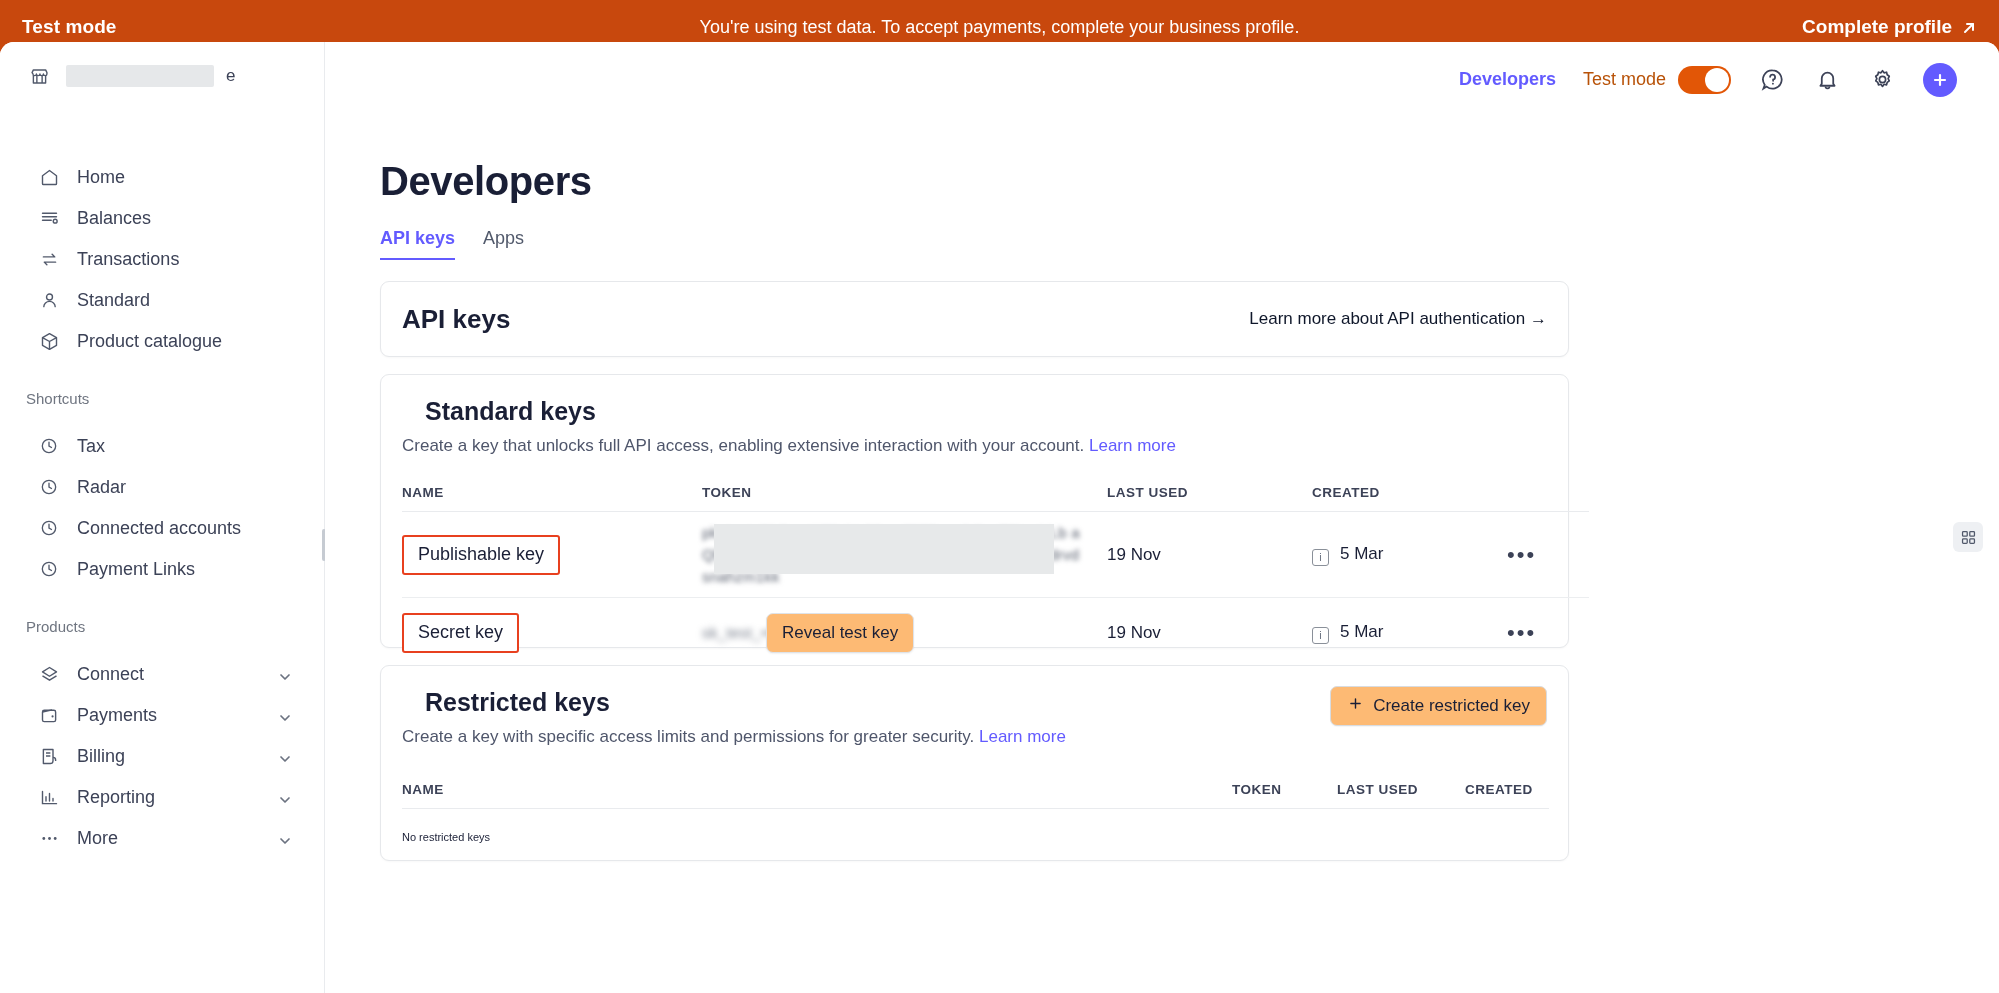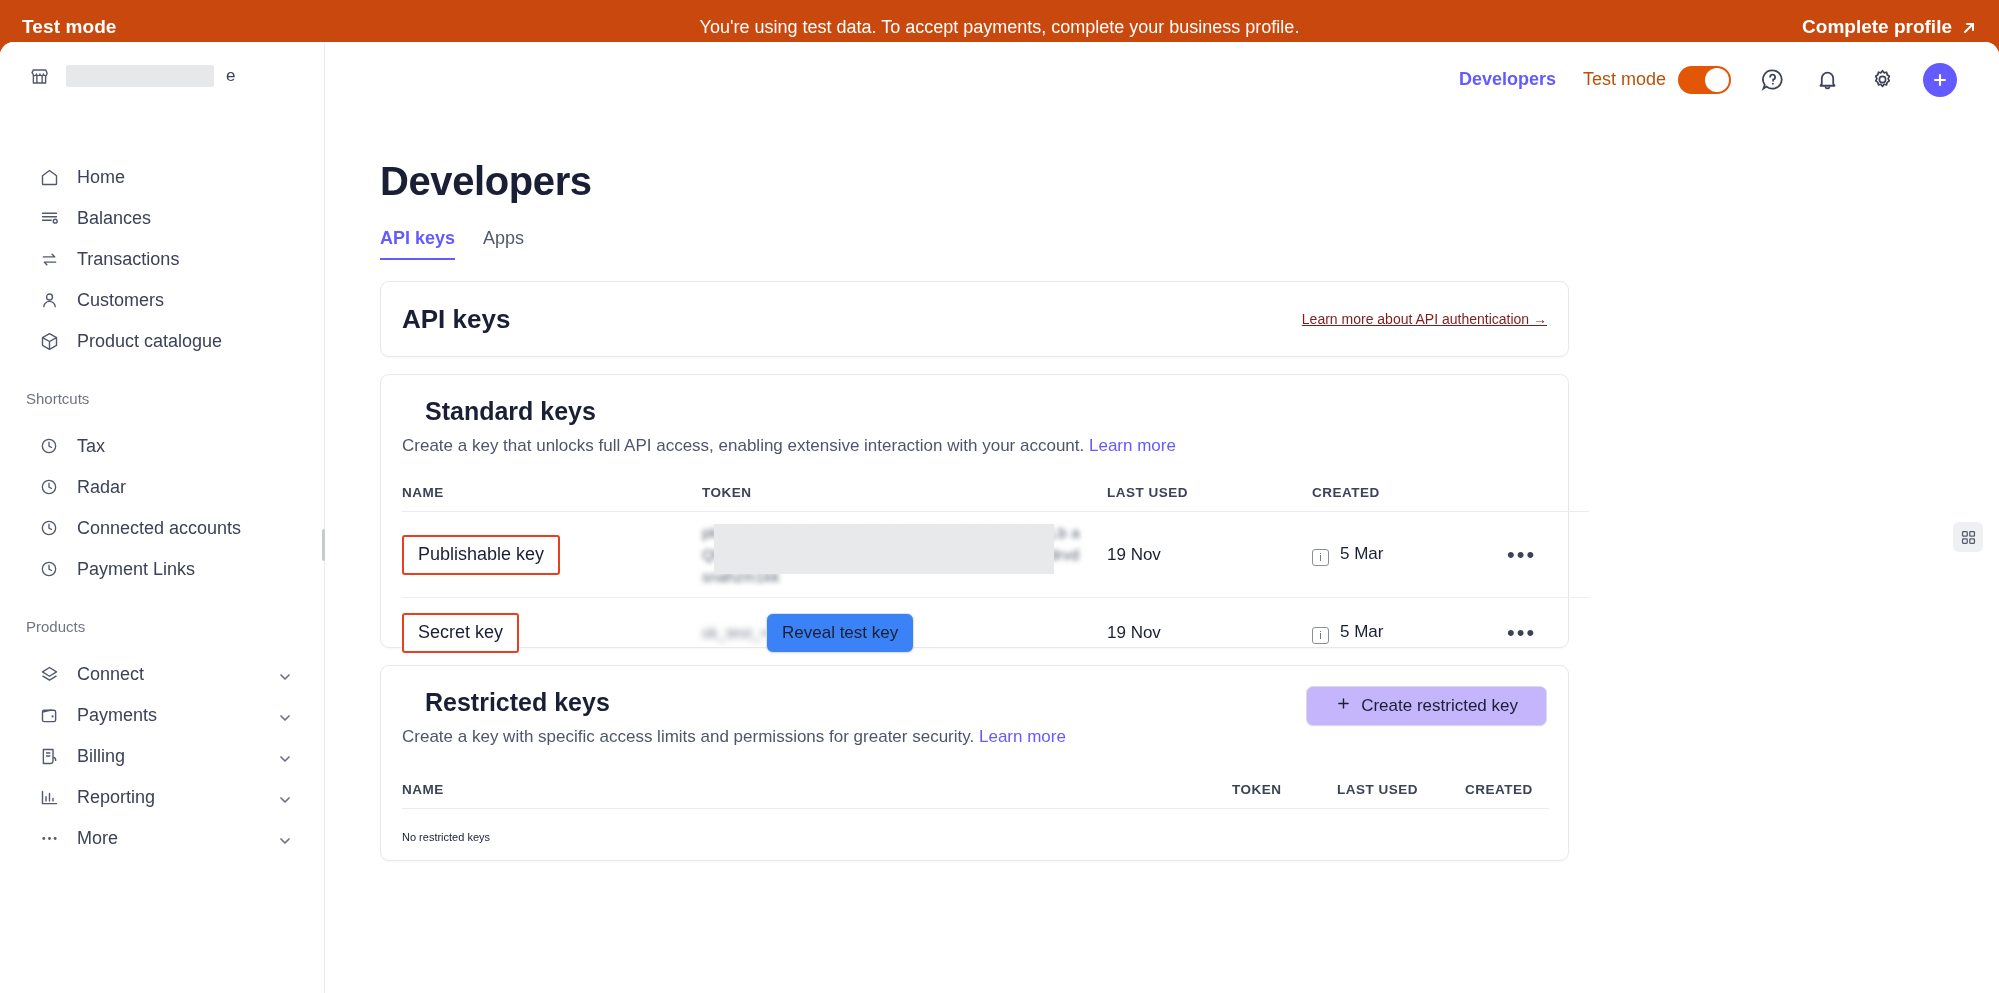--- a/index.html
+++ b/index.html
@@ -155,32 +155,32 @@
   }
   #card-apikeys { top: 164px; height: 76px; }
   #card-standard { top: 257px; height: 274px; }
   #card-restricted { top: 548px; height: 196px; }
 
   .card-head {
     display: flex; align-items: center; justify-content: space-between;
     padding: 0 21px; height: 100%;
   }
   .card-title-lg { font-size: 26px; font-weight: 700; color: #1a1f36; }
-  .link-purple { color: #7f1d1d; font-size: 14px; cursor: pointer; text-decoration: underline; }
+  .link-purple { color: #0f172a; font-size: 17px; cursor: pointer; }
 
   .sec-head { padding: 22px 21px 0 21px; position: relative; }
   .sec-title { font-size: 25px; font-weight: 700; color: #1a1f36; margin-left: 23px; }
   .sec-desc { font-size: 17px; color: #4f566b; margin-top: 10px; }
   .inline-link { color: #635bff; cursor: pointer; margin-top: 12px; }
 
   .btn-outline {
     position: absolute; right: 21px; top: 20px;
     display: flex; align-items: center; gap: 9px;
-    height: 40px; padding: 0 28px;
-    background: #c4b5fd; border: 1px solid #d8dce1; border-radius: 7px;
+    height: 40px; padding: 0 16px;
+    background: #fdba74; border: 1px solid #d8dce1; border-radius: 7px;
     font-size: 17px; color: #1a1f36; cursor: pointer;
     box-shadow: 0 1px 1px rgba(0,0,0,.04);
   }
 
   table.keys { width: 100%; border-collapse: collapse; table-layout: fixed; }
   table.keys th {
     text-align: left; font-size: 13.5px; font-weight: 600; letter-spacing: .5px;
     color: #3c4257; text-transform: uppercase;
     padding: 11px 0 11px 0; border-bottom: 1px solid #e9ebee;
   }
@@ -210,21 +210,21 @@
   }
   .token-mask {
     position: absolute; left: 12px; top: 2px;
     width: 340px; height: 50px; background: #e7e9ea;
   }
   .secret-token {
     filter: blur(3px); color: #6b7280; font-size: 15px; letter-spacing: .4px;
   }
   .reveal-btn {
     position: absolute; left: 64px; top: 50%; transform: translateY(-50%);
-    background: #3b82f6; border: 1px solid #dfe3e8; border-radius: 7px;
+    background: #fdba74; border: 1px solid #dfe3e8; border-radius: 7px;
     padding: 9px 15px; font-size: 17px; color: #1a1f36; cursor: pointer;
     box-shadow: 0 1px 2px rgba(0,0,0,.06); white-space: nowrap;
   }
   .info-icon {
     display: inline-block; width: 17px; height: 17px;
     border: 1.4px solid #8a9099; border-radius: 3px; color: #6b7280;
     font-size: 11px; line-height: 15px; text-align: center; margin-right: 11px;
     vertical-align: -2px;
   }
   .dots { color: #3c4257; font-size: 22px; letter-spacing: 2px; cursor: pointer; }
@@ -307,21 +307,21 @@
         <span class="nav-label">Transactions</span>
       </div>
 
       <div class="nav-item">
         <span class="nav-icon">
           <svg viewBox="0 0 24 24" width="21" height="21" fill="none" stroke="#51596b" stroke-width="1.6" stroke-linecap="round">
               <circle cx="12" cy="8" r="3.4"></circle>
               <path d="M5.5 19 a6.5 6 0 0 1 13 0"></path>
             </svg>
         </span>
-        <span class="nav-label">Customers</span>
+        <span class="nav-label">Standard</span>
       </div>
 
       <div class="nav-item">
         <span class="nav-icon">
           <svg viewBox="0 0 24 24" width="21" height="21" fill="none" stroke="#51596b" stroke-width="1.6" stroke-linejoin="round">
               <path d="M12 3 L20 7.5 V16.5 L12 21 L4 16.5 V7.5 Z"></path>
               <path d="M4 7.5 L12 12 L20 7.5 M12 12 V21"></path>
             </svg>
         </span>
         <span class="nav-label">Product catalogue</span>

